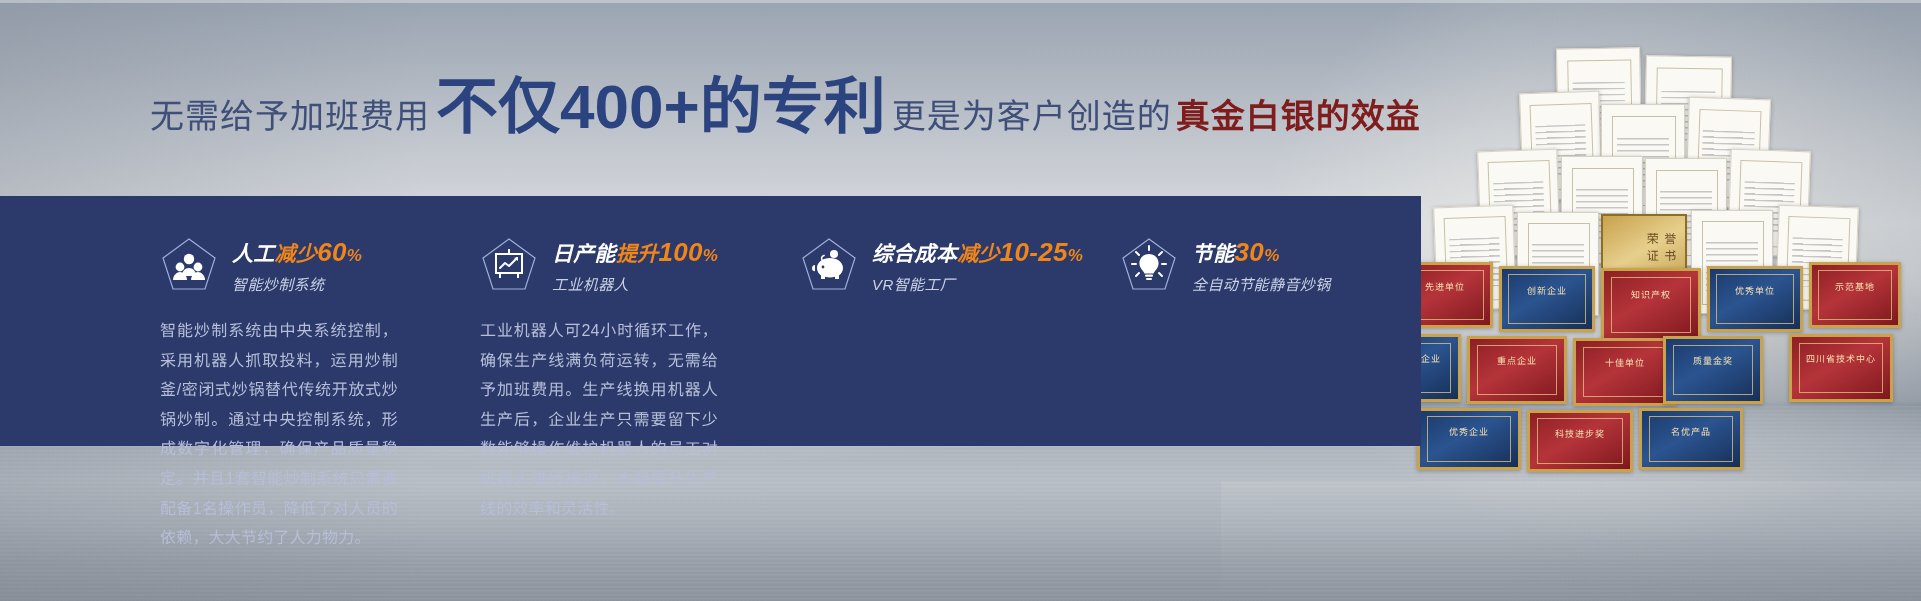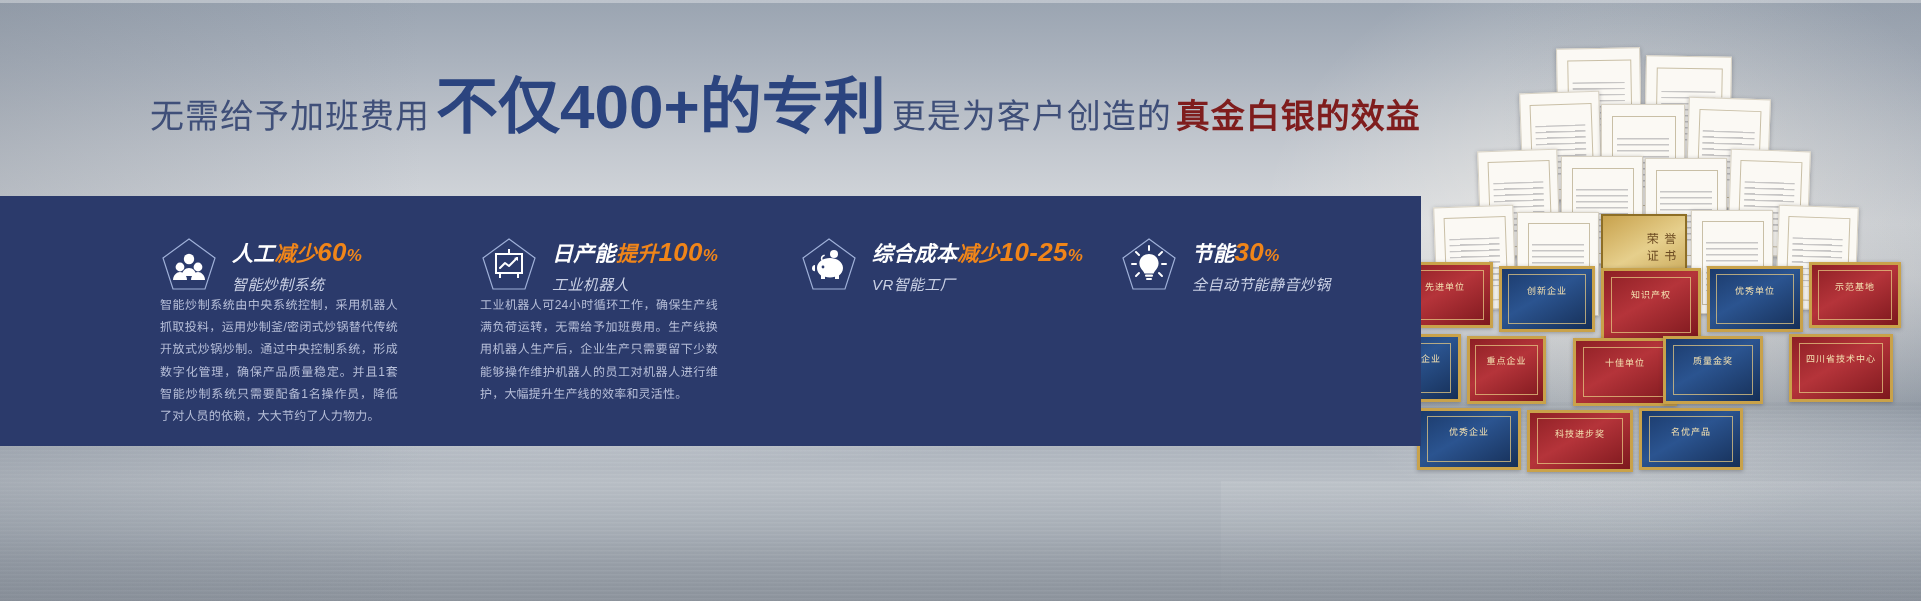--- a/index.html
+++ b/index.html
@@ -156,21 +156,22 @@
     color:#f08519;
   }
   .feat-sub {
     font-size:15px;
     color:#c9d0e4;
     margin-top:5px;
     letter-spacing:.4px;
     white-space:nowrap;
   }
   .feat-body {
-    font-size:12px;
+    margin-top:22px;
+    font-size:16px;
     line-height:1.85;
     color:#b6bed8;
     letter-spacing:.2px;
     text-align:justify;
     width:238px;
   }
 
   
   .certs {
     position:absolute;
@@ -328,21 +329,21 @@
       </div>
     <div class="cert plaque" style="left:588px; top:262px; width:92px; height:66px;">
         <div class="inner"></div>
         <div class="txt">示范基地</div>
       </div>
 
     <div class="cert plaque blue" style="left:140px; top:334px; width:100px; height:68px;">
         <div class="inner"></div>
         <div class="txt">高新技术企业</div>
       </div>
-    <div class="cert plaque" style="left:246px; top:336px; width:79px; height:68px;">
+    <div class="cert plaque" style="left:246px; top:336px; width:100px; height:68px;">
         <div class="inner"></div>
         <div class="txt">重点企业</div>
       </div>
     <div class="cert plaque" style="left:352px; top:338px; width:104px; height:68px;">
         <div class="inner"></div>
         <div class="txt">十佳单位</div>
       </div>
     <div class="cert plaque blue" style="left:442px; top:336px; width:100px; height:68px;padding-left:39px;">
         <div class="inner"></div>
         <div class="txt">质量金奖</div>

